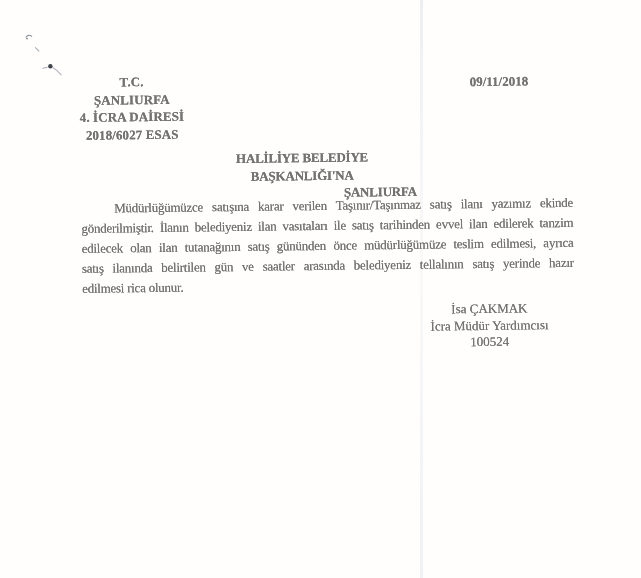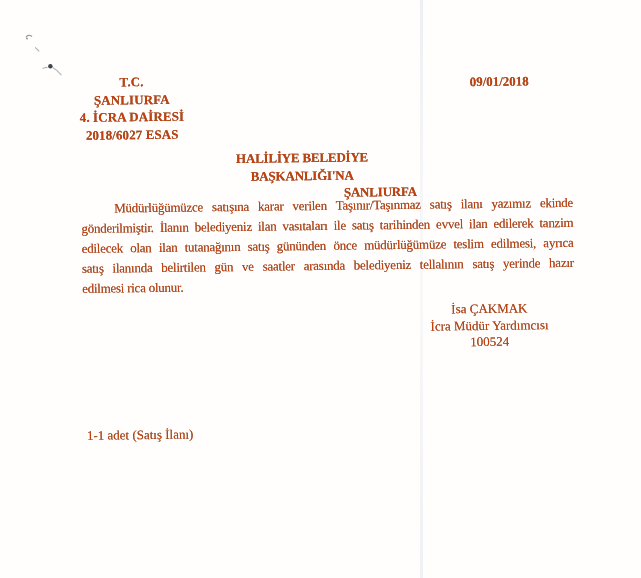--- a/index.html
+++ b/index.html
@@ -4,21 +4,21 @@
 <style>
   html, body { margin: 0; padding: 0; }
   body {
     width: 641px; height: 578px; overflow: hidden;
     background: #ffffff;
     font-family: "Liberation Serif", "DejaVu Serif", serif;
   }
   .page {
     position: relative; width: 641px; height: 578px;
     background: #fffefd;
-    color: #c2410c;
+    color: #737373;
   }
   
   .streak {
     position: absolute; left: 420px; top: 0; width: 3px; height: 578px;
     background: linear-gradient(to bottom,
       rgba(203,210,222,0.35), rgba(203,210,222,0.12) 45%, rgba(203,210,222,0.30));
   }
   
   .sheet {
     position: absolute; left: 0; top: 0; width: 641px; height: 578px;
@@ -83,21 +83,21 @@
       <path d="M35 38 q5 3 9 8" stroke="#b0b5bc" stroke-width="1" fill="none"></path>
     </svg>
 
     <div class="letterhead">
       <div>T.C.</div>
       <div>ŞANLIURFA</div>
       <div>4. İCRA DAİRESİ</div>
       <div>2018/6027 ESAS</div>
     </div>
 
-    <div class="date">09/01/2018</div>
+    <div class="date">09/11/2018</div>
 
     <div class="recipient">
       <div class="r1">HALİLİYE BELEDİYE BAŞKANLIĞI'NA</div>
       <div class="r2">ŞANLIURFA</div>
     </div>
 
     <div class="body-par">
       <div class="jline indent">Müdürlüğümüzce satışına karar verilen Taşınır/Taşınmaz satış ilanı yazımız ekinde</div>
       <div class="jline">gönderilmiştir. İlanın belediyeniz ilan vasıtaları ile satış tarihinden evvel ilan edilerek tanzim</div>
       <div class="jline">edilecek olan ilan tutanağının satış gününden önce müdürlüğümüze teslim edilmesi, ayrıca</div>
@@ -105,17 +105,16 @@
       <div class="lline">edilmesi rica olunur.</div>
     </div>
 
     <div class="signature">
       <div>İsa ÇAKMAK</div>
       <div>İcra Müdür Yardımcısı</div>
       <div>100524</div>
     </div>
 
     <div class="attachment">
-      <div>1-1 adet (Satış İlanı)</div>
     </div>
 
   </div>
 </div>
 
 </body></html>

